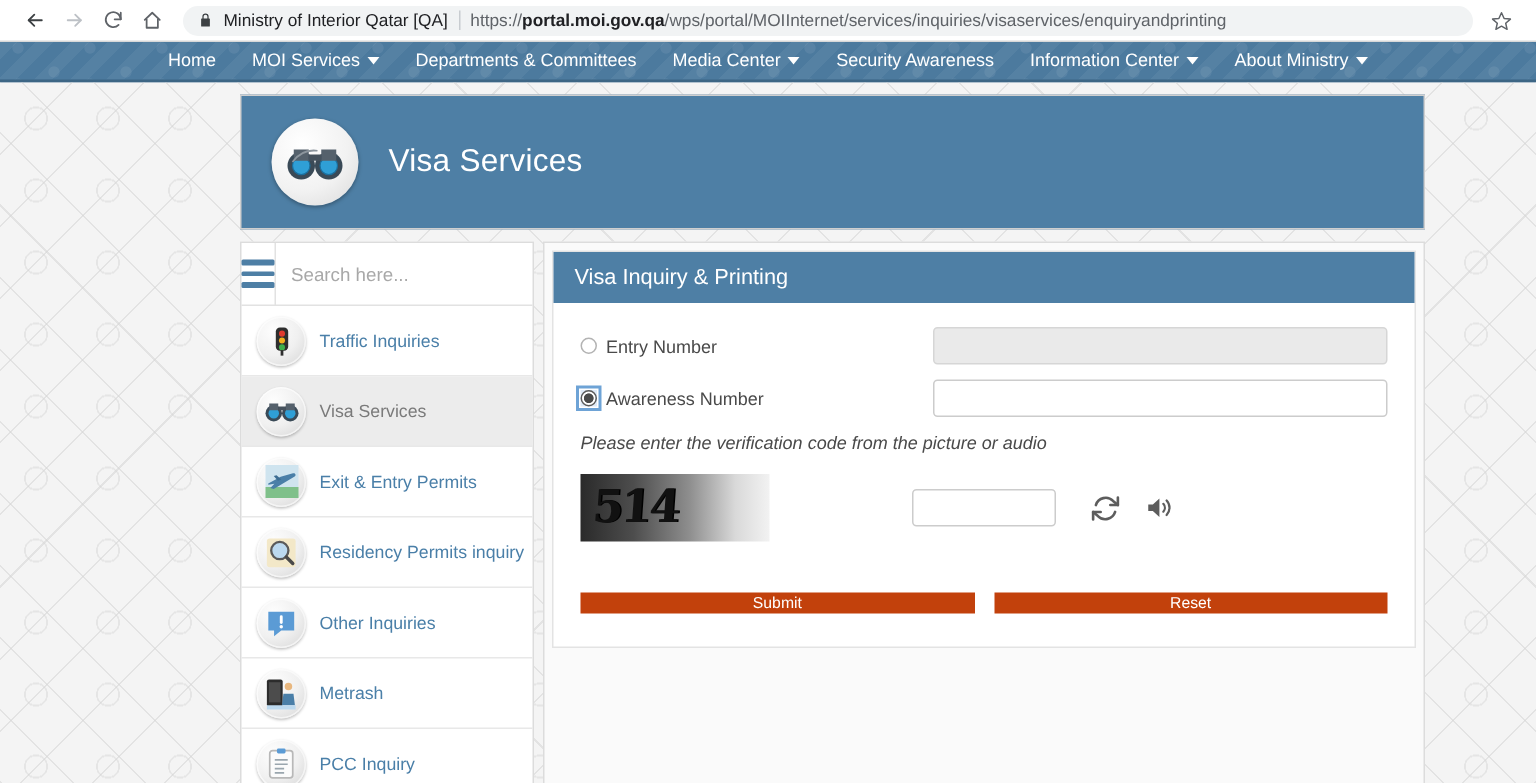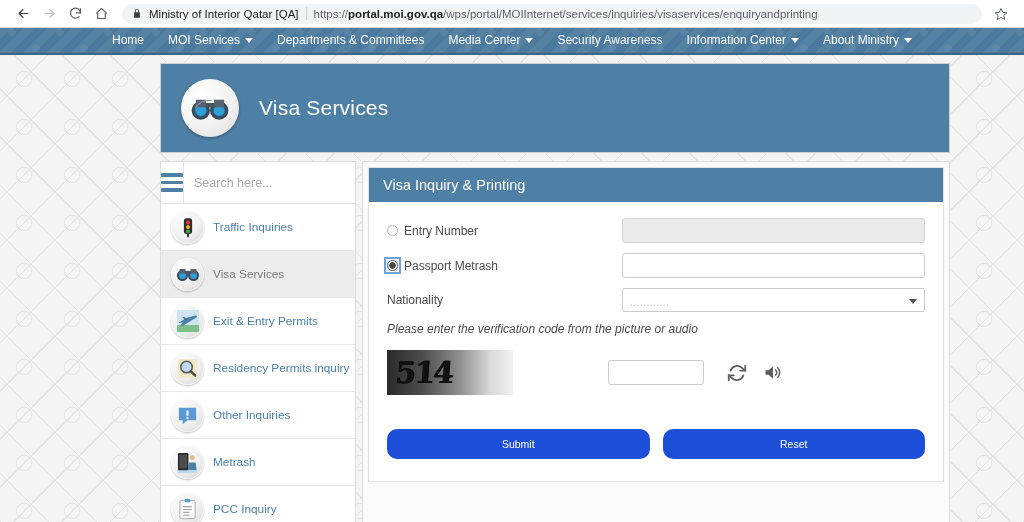--- a/index.html
+++ b/index.html
@@ -254,22 +254,22 @@
     font-family: "Liberation Sans", sans-serif; font-size: 12px;
     padding: 0 6px;
   }
   .captcha-ico {
     margin-left: 22px; color: #5d5d5d; display: flex; align-items: center;
   }
   .captcha-ico.audio { margin-left: 14px; }
 
   .btn-row { display: flex; gap: 13px; padding: 34px 0 12px 0; }
   .btn {
-    flex: 1; height: 30px;
-    background: #1d4ed8; border: none; border-radius: 10px;
+    flex: 1; height: 14px;
+    background: #c2410c; border: none; border-radius: 0;
     color: #ffffff; font-size: 10.5px;
     font-family: "Liberation Sans", sans-serif;
     display: flex; align-items: center; justify-content: center;
     cursor: pointer;
   }
 </style>
 </head>
 <body>
 
 <div class="browser-bar">
@@ -473,32 +473,25 @@
                 <span>Entry Number</span>
               </div>
               <input class="text-input disabled" type="text" disabled="" value="" style="">
             </div>
 
             <div class="field-row">
               <div class="field-label">
                 <span class="radio-wrap focused">
                   <span class="radio checked"></span>
                 </span>
-                <span>Passport Metrash</span>
+                <span>Awareness Number</span>
               </div>
               <input class="text-input" type="text" value="" style="">
             </div>
 
-            <div class="field-row">
-              <div class="field-label">Nationality</div>
-              <div class="select-box">
-                <span class="select-placeholder">............</span>
-                <span class="select-caret"></span>
-              </div>
-            </div>
 
             <div class="verify-note">Please enter the verification code from the picture or audio</div>
 
             <div class="captcha-row">
               <div class="captcha-img">
                 <span class="captcha-text">514</span>
               </div>
               <input class="captcha-input" type="text" value="" style="">
               <span class="captcha-ico">
                 <svg width="22" height="22" viewBox="0 0 24 24" fill="none" stroke="#5d5d5d" stroke-width="1.9" stroke-linecap="round" stroke-linejoin="round">

